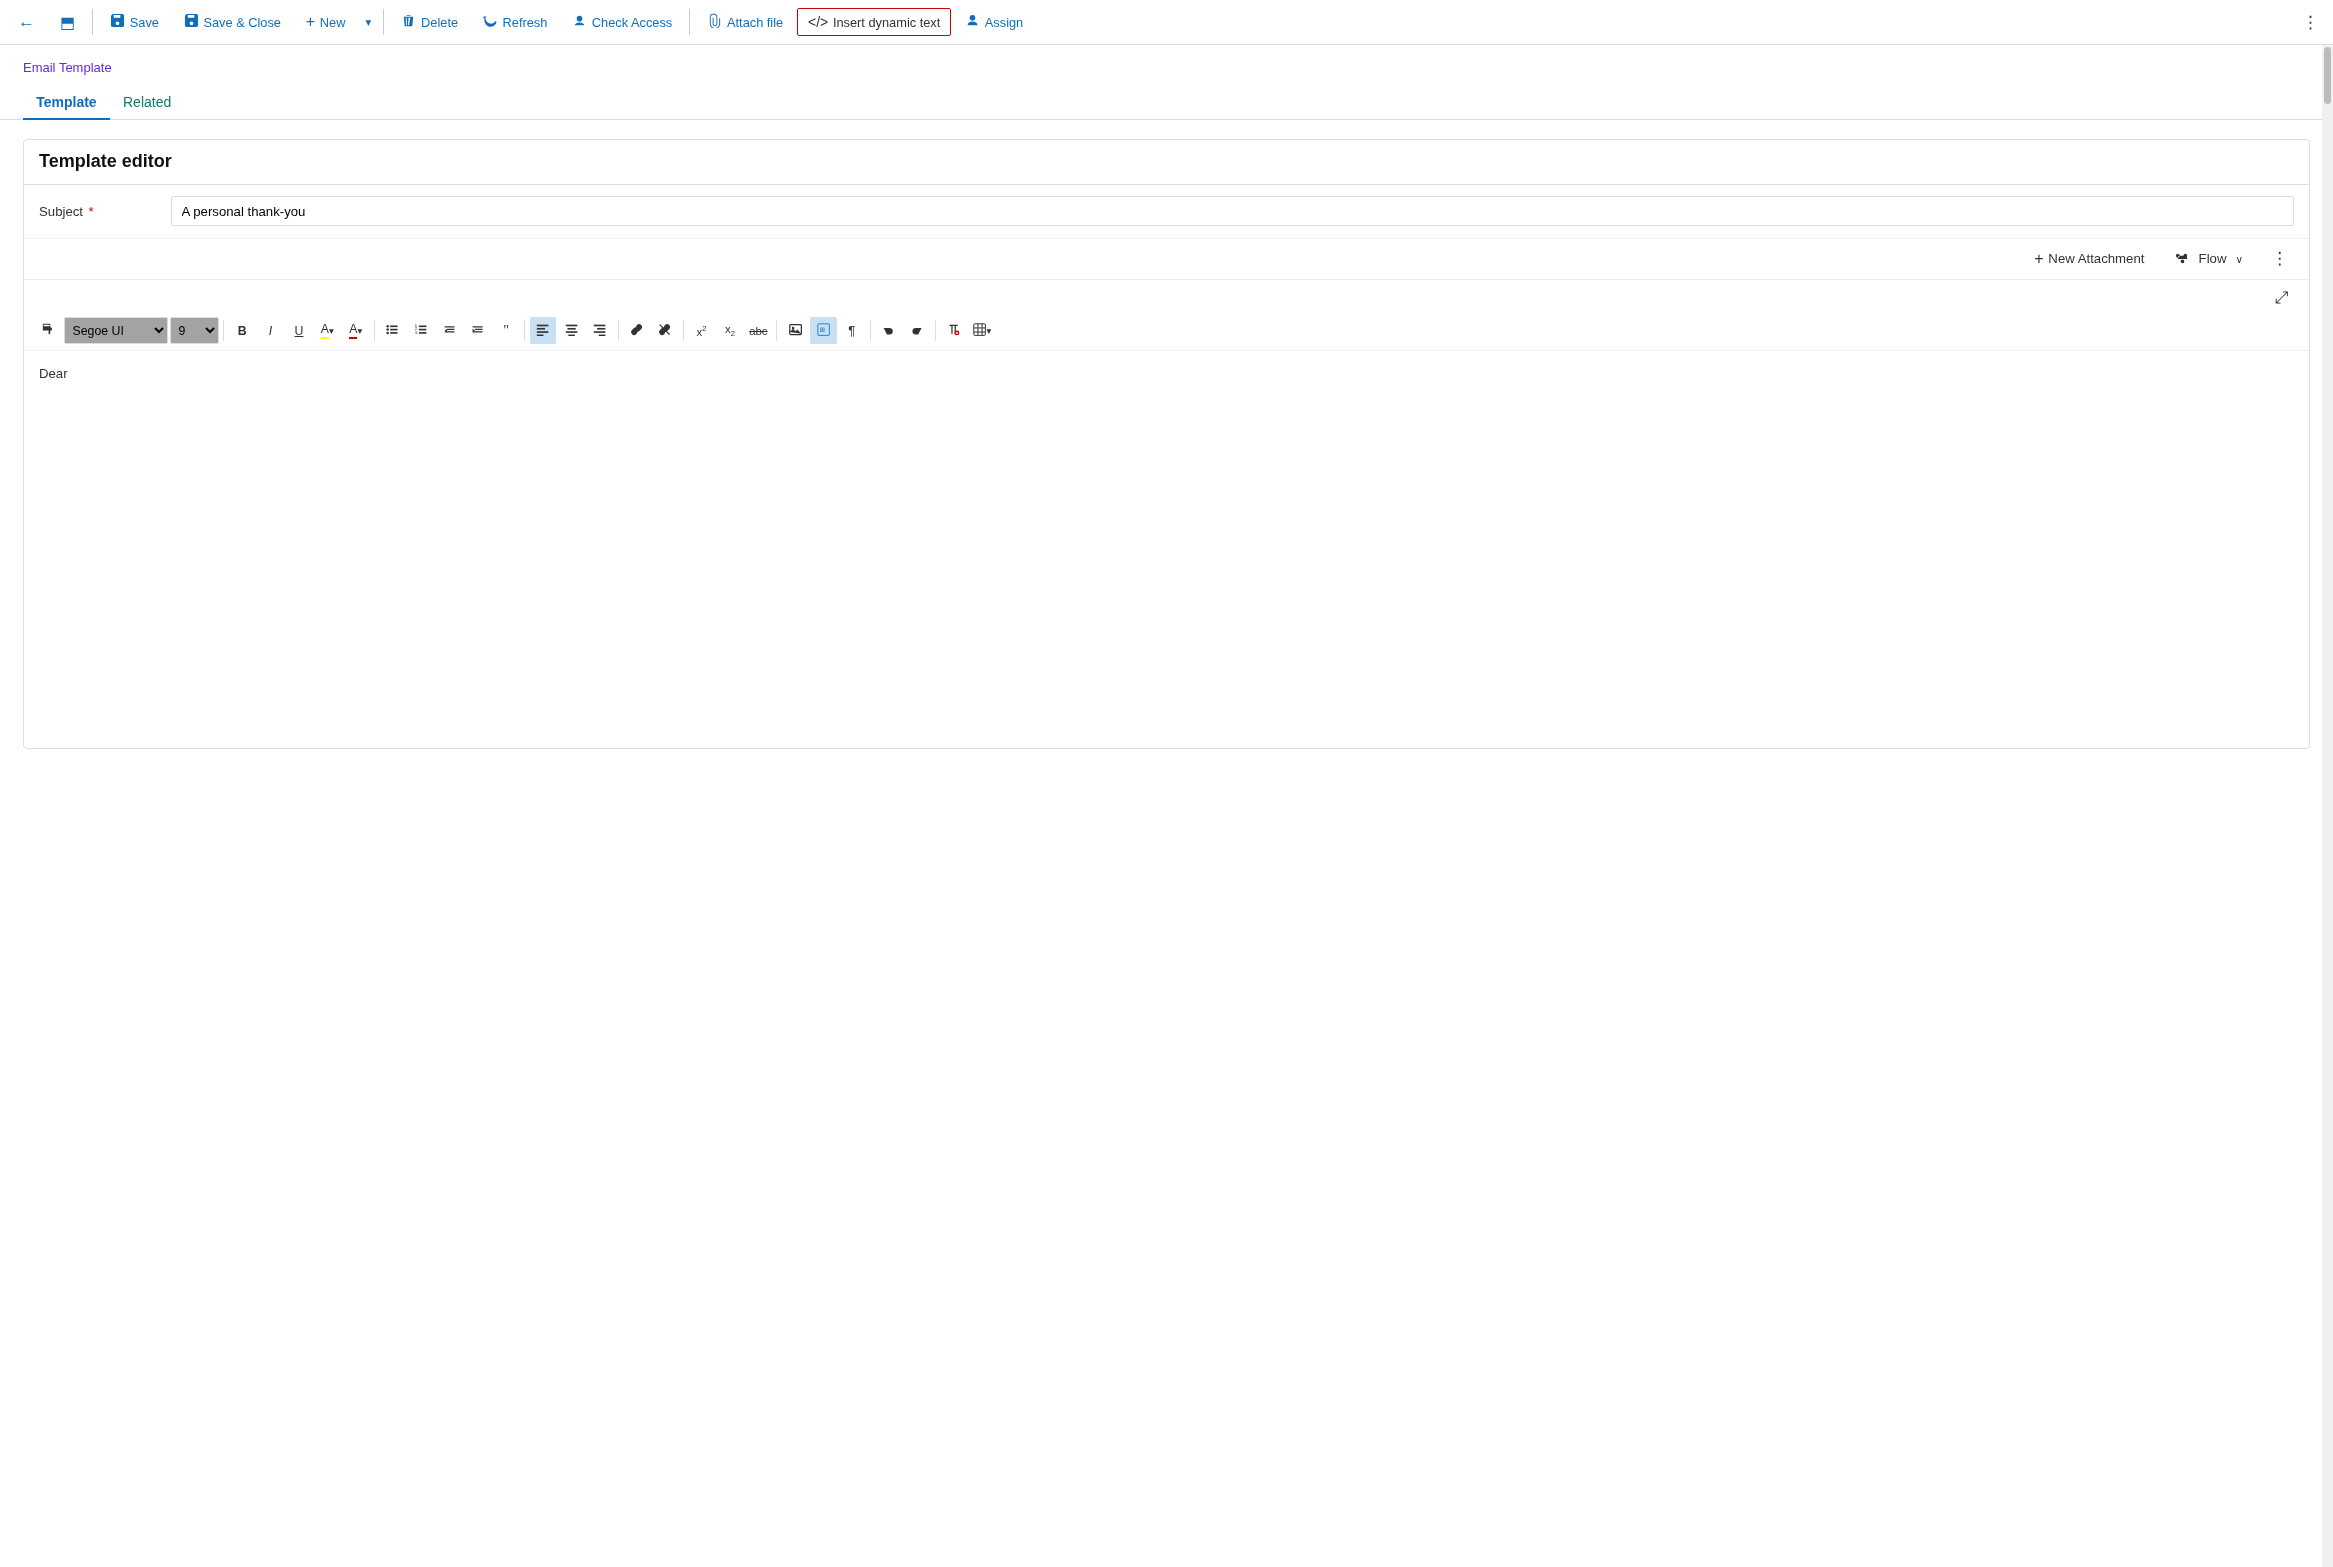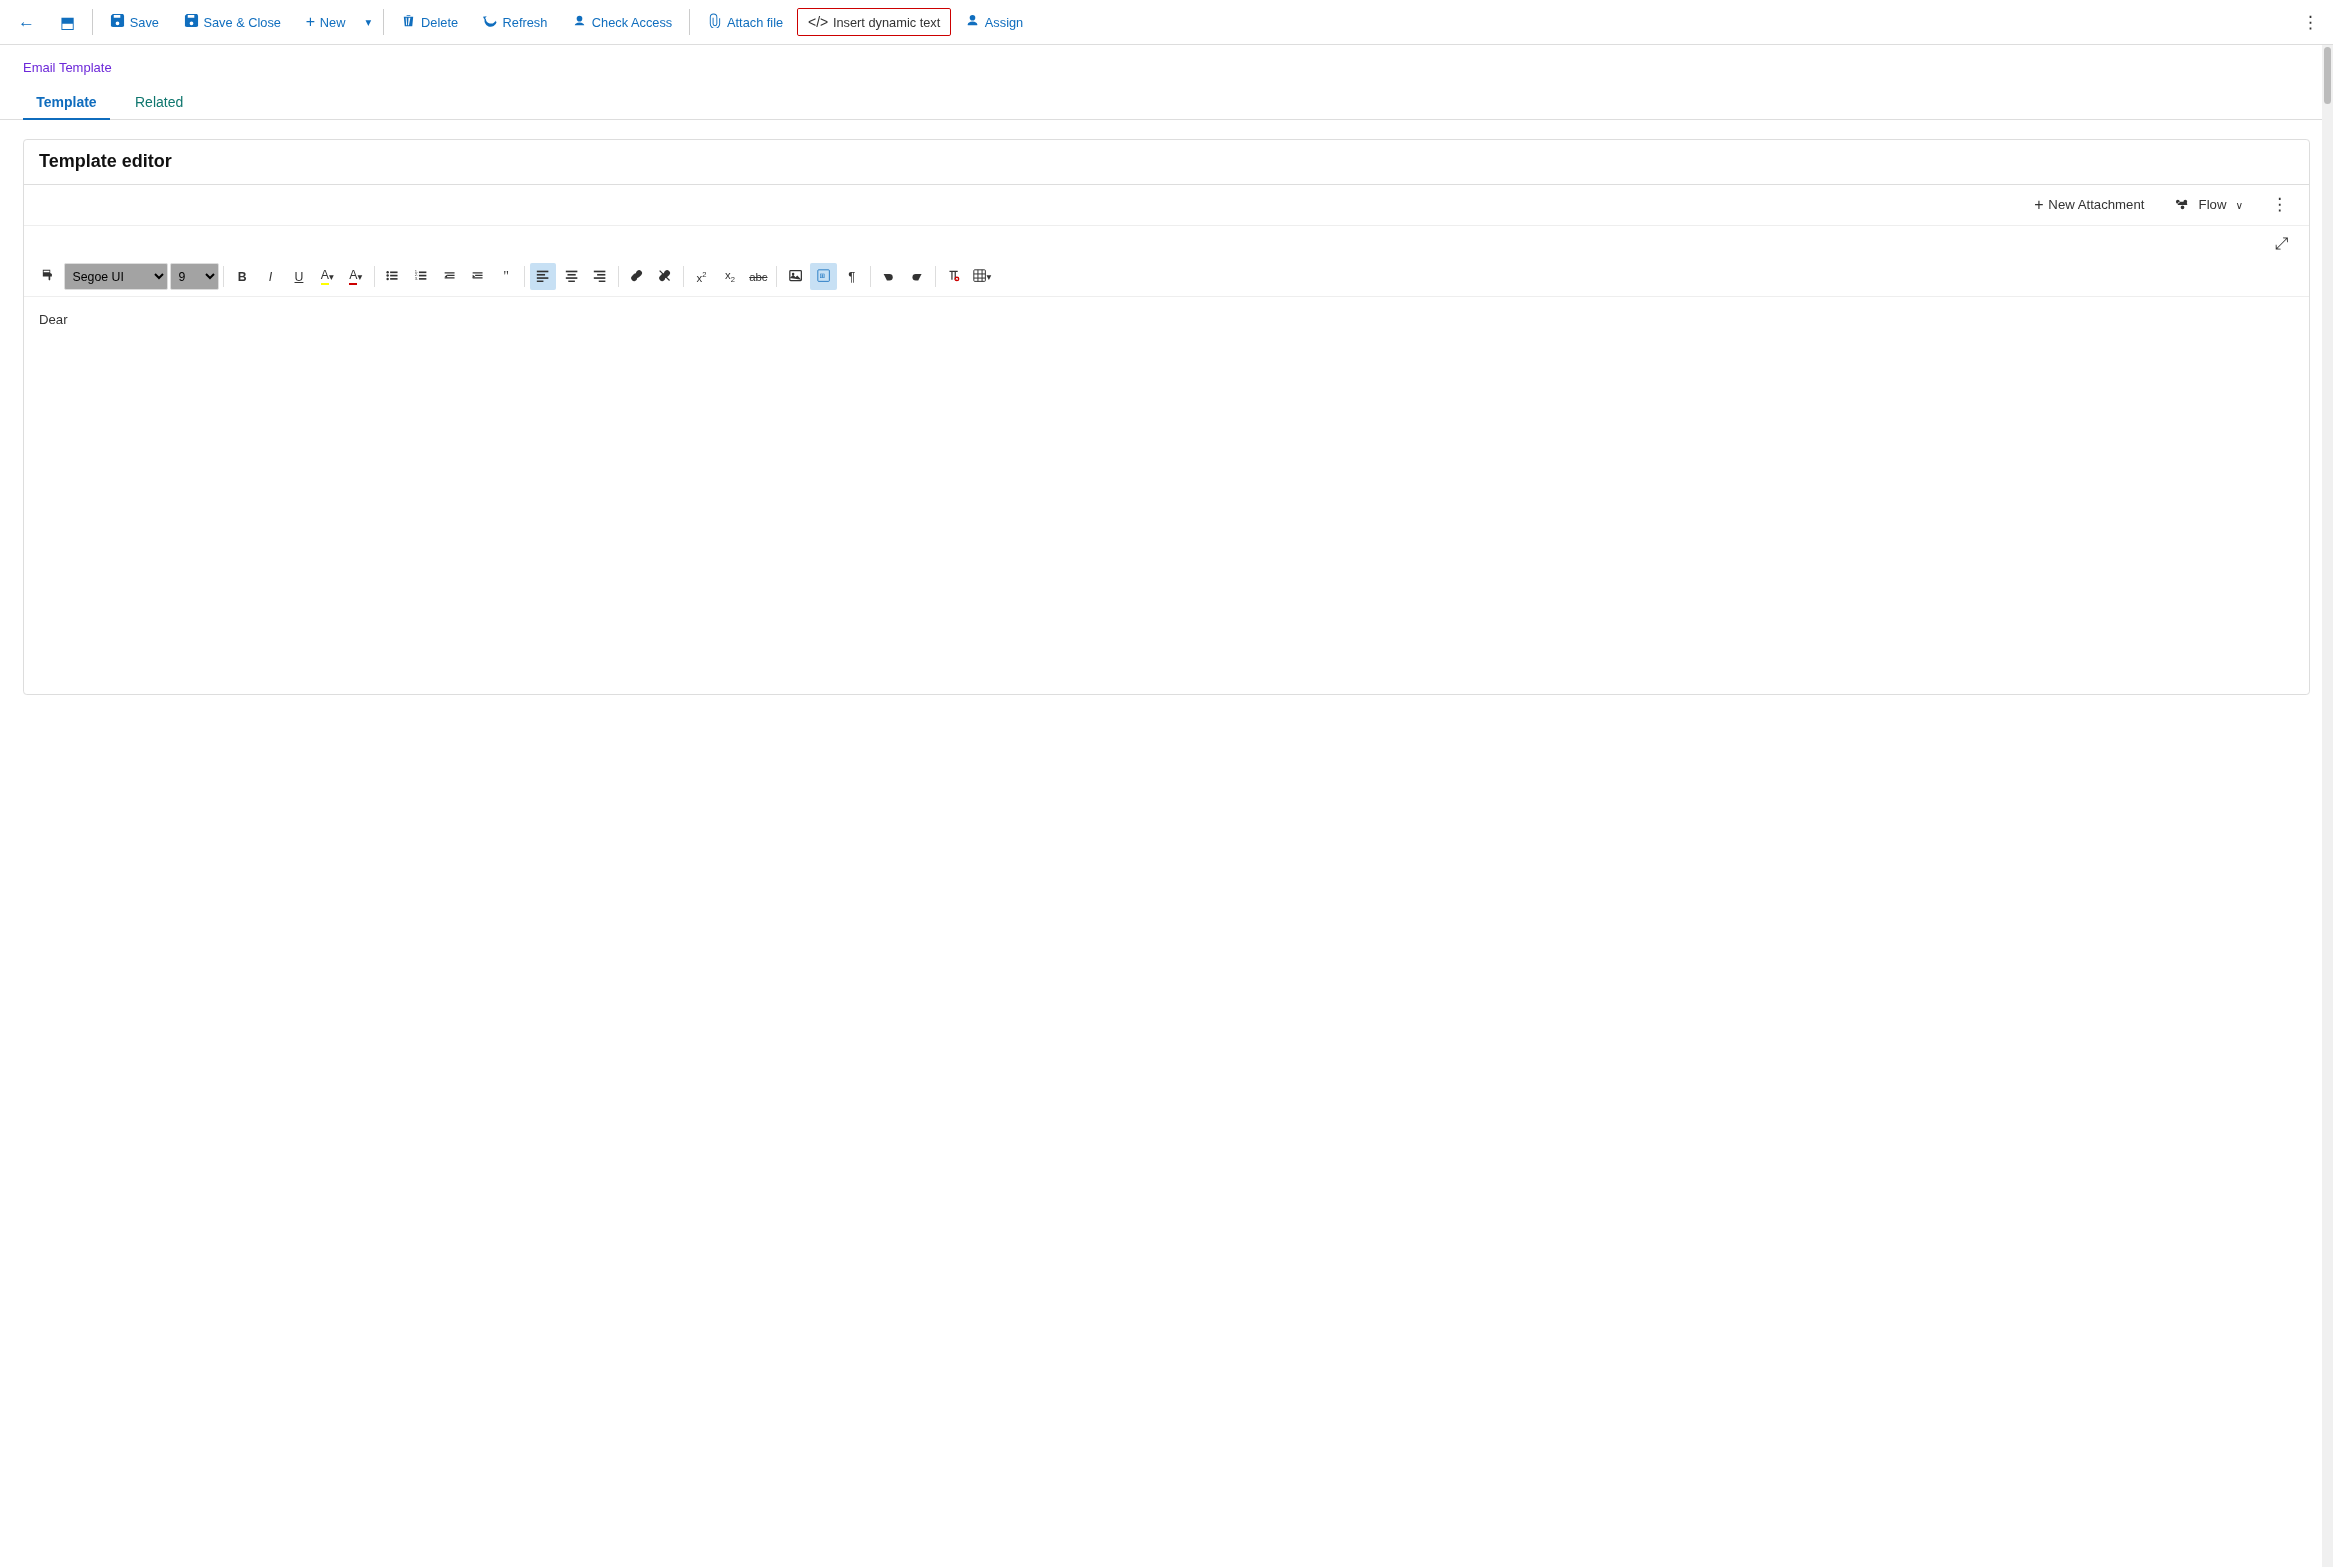--- a/index.html
+++ b/index.html
@@ -69,21 +69,21 @@
     }
     .page-subtitle {
       font-size: 13px;
       color: #6d28d9;
       margin-top: 1.9px;
     }
 
     
     .tabs {
       display: flex;
-      gap: 12px;
+      gap: 0;
       padding: 11.4px 23px 0 23px;
       border-bottom: 0.9px solid #ddd;
     }
     .tab {
       padding: 7.6px 13.2px;
       font-size: 14px;
       cursor: pointer;
       border-bottom: 2.8px solid transparent;
       color: #0f766e;
       margin-bottom: -0.9px;
@@ -374,20 +374,27 @@
   </div>
   <div class="tab">
     <span>Related</span>
   </div>
 </div>
 
 <div class="main-content">
   <div class="editor-card">
     <div class="editor-card-header">Template editor</div>
 
+    <div class="subject-row">
+      <div class="subject-label">
+        <span>Subject</span>
+        <span class="subject-required">*</span>
+      </div>
+      <input class="subject-input" type="text" value="A personal thank-you" style="">
+    </div>
 
     <div class="attachment-row">
       <button class="attachment-btn">
         <span style="font-size:16px; font-weight:300;">+</span>
         <span>New Attachment</span>
       </button>
       <button class="flow-btn">
         <span>
           <svg width="15" height="15" viewBox="0 0 16 16" fill="#333">
               <path d="M3 8a2 2 0 100-4 2 2 0 000 4zm10-2a2 2 0 11-4 0 2 2 0 014 0zM8 14a2 2 0 100-4 2 2 0 000 4zm-5-4.5v-1A2.5 2.5 0 015.5 6h5A2.5 2.5 0 0113 8.5v1"></path>

